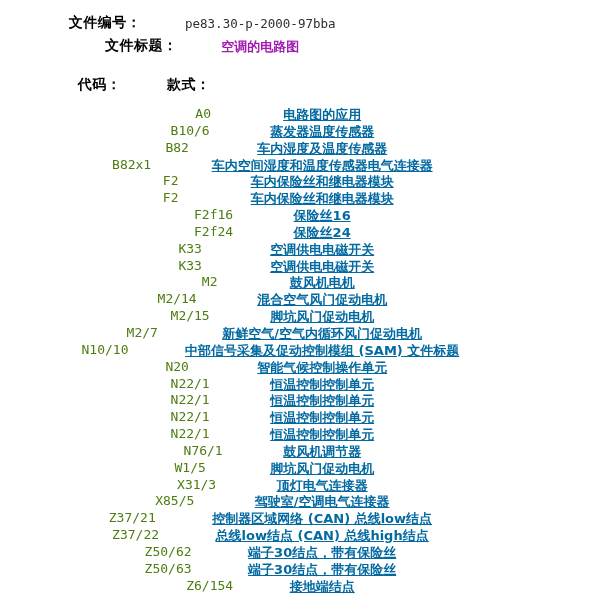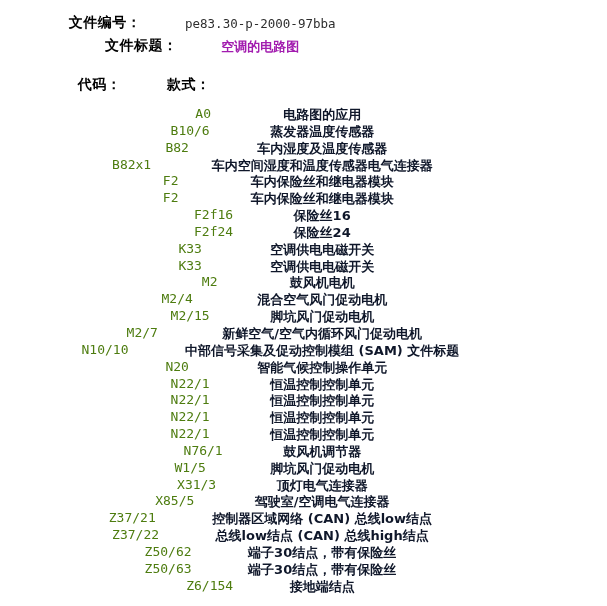--- a/index.html
+++ b/index.html
@@ -85,21 +85,22 @@
     display: inline-block;
     width: 160px;
     font-family: "DejaVu Sans Mono", "Liberation Mono", monospace;
     font-size: 13px;
     color: #4d7c0f;
     vertical-align: top;
   }
   .row .desc {
     font-size: 13px;
     font-weight: bold;
-    color: #0f172a;
+    color: #0369a1;
+    text-decoration: underline;
   }
 </style>
 </head>
 <body>
 
 <div class="page">
 
   <div class="doc-header">
     <div class="hrow">
       <span class="hlabel">文件编号：</span><span class="hvalue-mono">pe83.30-p-2000-97bba</span>
@@ -118,21 +119,21 @@
       <div class="row"><span class="code">B10/6</span><span class="desc">蒸发器温度传感器</span></div>
       <div class="row"><span class="code">B82</span><span class="desc">车内湿度及温度传感器</span></div>
       <div class="row"><span class="code">B82x1</span><span class="desc">车内空间湿度和温度传感器电气连接器</span></div>
       <div class="row"><span class="code">F2</span><span class="desc">车内保险丝和继电器模块</span></div>
       <div class="row"><span class="code">F2</span><span class="desc">车内保险丝和继电器模块</span></div>
       <div class="row"><span class="code">F2f16</span><span class="desc">保险丝16</span></div>
       <div class="row"><span class="code">F2f24</span><span class="desc">保险丝24</span></div>
       <div class="row"><span class="code">K33</span><span class="desc">空调供电电磁开关</span></div>
       <div class="row"><span class="code">K33</span><span class="desc">空调供电电磁开关</span></div>
       <div class="row"><span class="code">M2</span><span class="desc">鼓风机电机</span></div>
-      <div class="row"><span class="code">M2/4</span><span class="desc">混合空气风门促动电机</span></div>
+      <div class="row"><span class="code">M2/14</span><span class="desc">混合空气风门促动电机</span></div>
       <div class="row"><span class="code">M2/15</span><span class="desc">脚坑风门促动电机</span></div>
       <div class="row"><span class="code">M2/7</span><span class="desc">新鲜空气/空气内循环风门促动电机</span></div>
       <div class="row"><span class="code">N10/10</span><span class="desc">中部信号采集及促动控制模组 (SAM) 文件标题</span></div>
       <div class="row"><span class="code">N20</span><span class="desc">智能气候控制操作单元</span></div>
       <div class="row"><span class="code">N22/1</span><span class="desc">恒温控制控制单元</span></div>
       <div class="row"><span class="code">N22/1</span><span class="desc">恒温控制控制单元</span></div>
       <div class="row"><span class="code">N22/1</span><span class="desc">恒温控制控制单元</span></div>
       <div class="row"><span class="code">N22/1</span><span class="desc">恒温控制控制单元</span></div>
       <div class="row"><span class="code">N76/1</span><span class="desc">鼓风机调节器</span></div>
       <div class="row"><span class="code">W1/5</span><span class="desc">脚坑风门促动电机</span></div>

